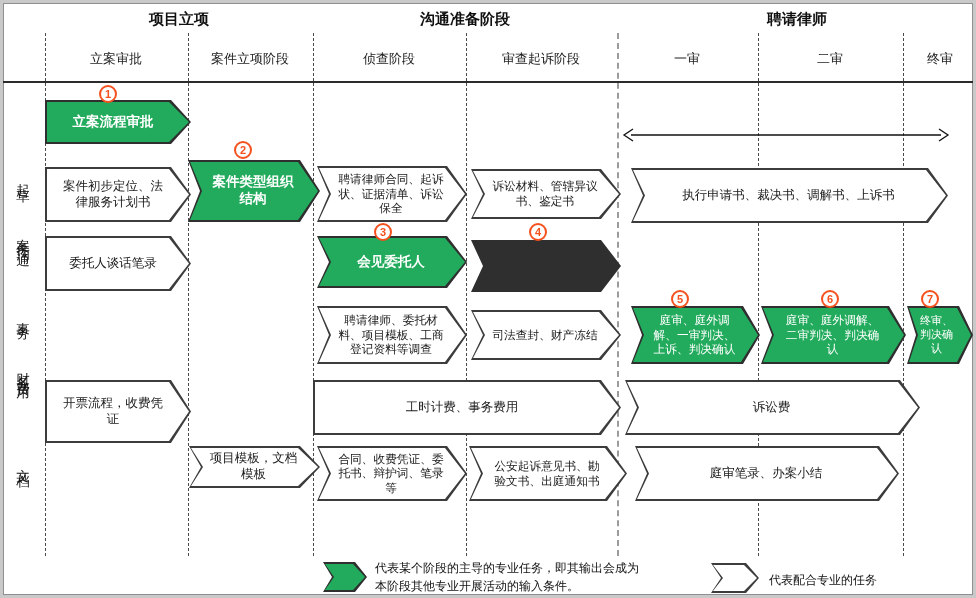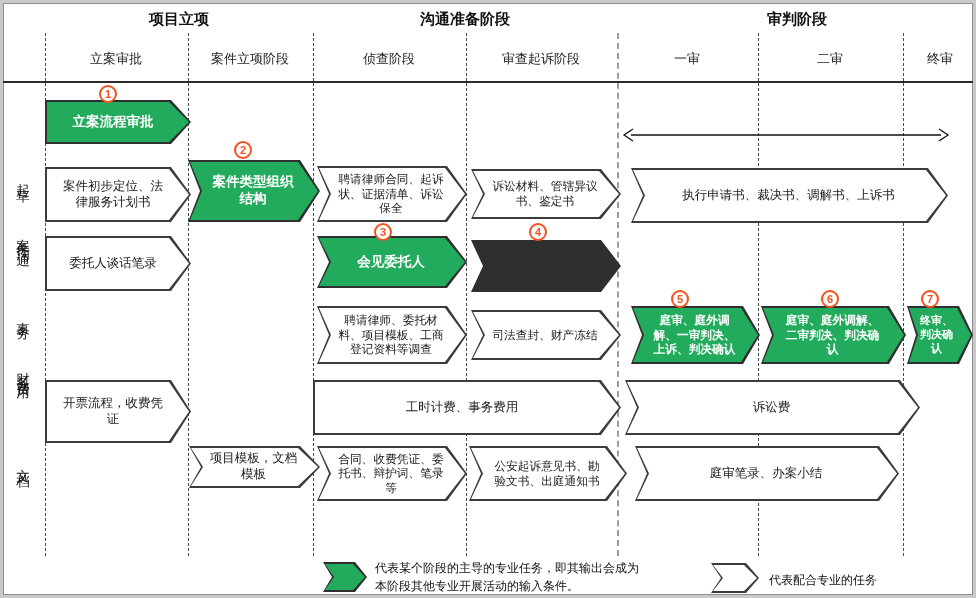--- a/index.html
+++ b/index.html
@@ -17,39 +17,39 @@
   
   .arw{position:absolute;--tip:20px;--notch:12px;}
   .arw .bg{position:absolute;left:0;top:0;right:0;bottom:0;background:#3c3c3c;}
   .arw .fg{position:absolute;left:2px;top:2px;right:2px;bottom:2px;background:#fff;color:#1a1a1a;
            display:flex;align-items:center;justify-content:center;text-align:center;
            box-sizing:border-box;padding:2px 20px 2px 10px;font-size:12.5px;line-height:1.25;}
   .flat .bg,.flat .fg{clip-path:polygon(0 0,calc(100% - var(--tip)) 0,100% 50%,calc(100% - var(--tip)) 100%,0 100%);}
   .chev .bg,.chev .fg{clip-path:polygon(0 0,calc(100% - var(--tip)) 0,100% 50%,calc(100% - var(--tip)) 100%,0 100%,var(--notch) 50%);text-align:center;}
   .chev .fg{padding-left:18px;}
   .grn .bg{background:#2f2f2f;}
-  .grn .fg{background:var(--green,#22ab5c);color:#fff;font-weight:bold;}
+  .grn .fg{background:var(--green,#22ab5c);color:#fff;}
   .bold .fg{font-weight:bold;font-size:13.5px;}
   .sm .fg{font-size:11.7px;}
   .xs .fg{font-size:11px;padding:2px 13px 2px 6px;}
   
   .badge{position:absolute;width:14px;height:14px;border:2px solid var(--badge,#f4511e);border-radius:50%;
          background:#fff;color:var(--badge,#f4511e);font-size:11px;font-weight:bold;
          display:flex;align-items:center;justify-content:center;z-index:6;}
   .dbl{position:absolute;}
   .legend-text{position:absolute;font-size:12px;color:#111;line-height:1.5;}
 </style>
 </head>
 <body>
 
 <div id="frame">
 
   <div class="phase" style="left:176px">项目立项</div>
   <div class="phase" style="left:462px">沟通准备阶段</div>
-  <div class="phase" style="left:794px">审判阶段</div>
+  <div class="phase" style="left:794px">聘请律师</div>
 
   <div class="vline" style="left:42px"></div>
   <div class="vline" style="left:185px"></div>
   <div class="vline" style="left:310px"></div>
   <div class="vline" style="left:463px"></div>
   <div class="vline gray" style="left:614px"></div>
   <div class="vline" style="left:755px"></div>
   <div class="vline" style="left:900px"></div>
 
   <div class="colhead" style="left:113px">立案审批</div>

